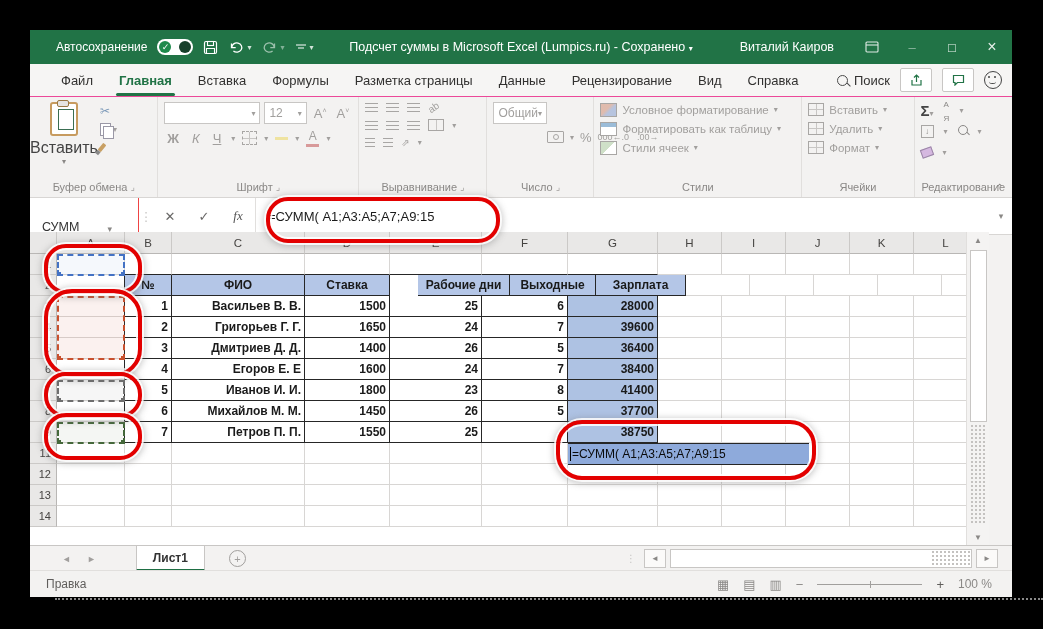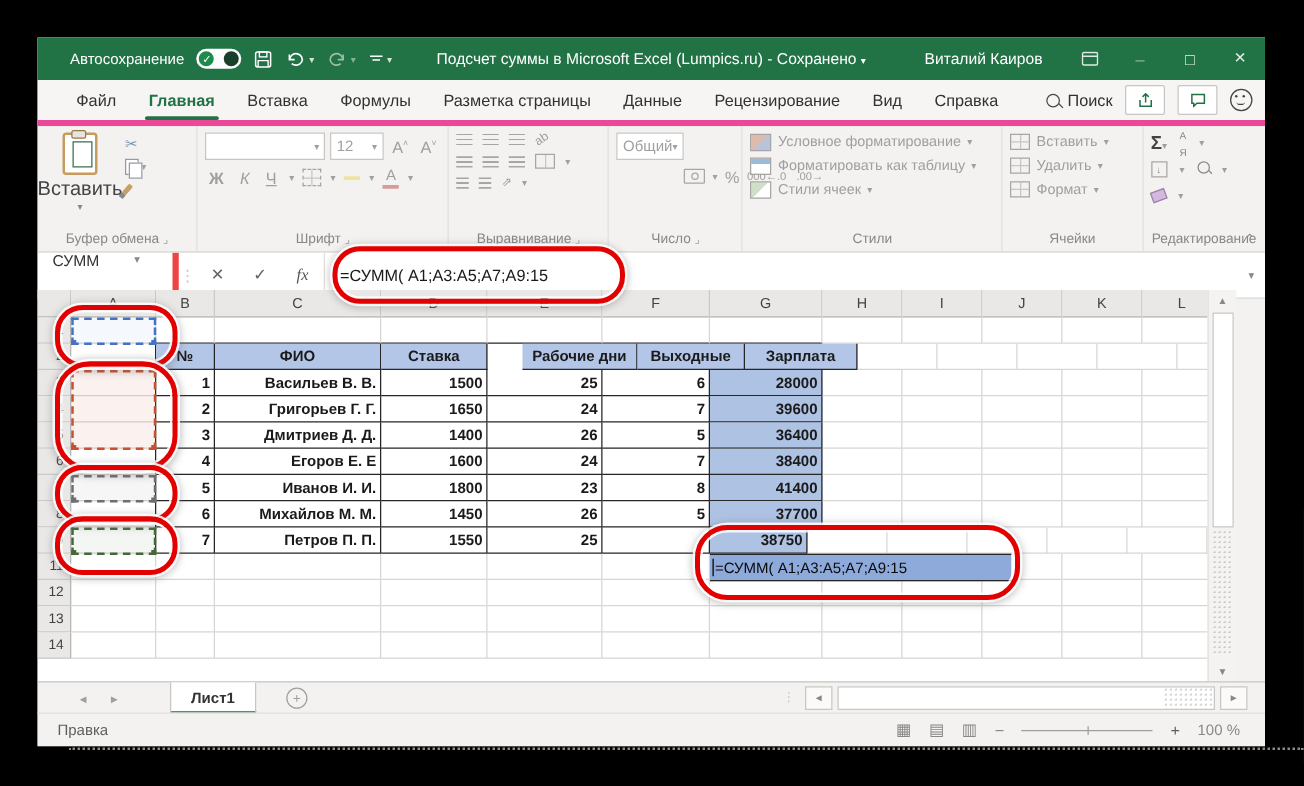--- a/index.html
+++ b/index.html
@@ -16,21 +16,21 @@
   .switch .knob{position:absolute;right:2px;top:2px;width:12px;height:12px;border-radius:50%;background:#17402b;}
   .tb-ic{display:inline-flex;align-items:center;gap:1px;}
   .tb-title{position:absolute;left:0;right:0;text-align:center;pointer-events:none;font-size:12.5px;color:#fff;}
   .tb-right{margin-left:auto;display:flex;align-items:center;gap:0;height:100%;}
   .tb-user{margin-right:18px;font-size:12.5px;}
   .winbtn{width:40px;height:100%;display:flex;align-items:center;justify-content:center;font-size:13px;color:#e6efe9;}
   .dim{opacity:.55;}
   .dd::after{content:"▾";font-size:8px;color:inherit;margin-left:2px;opacity:.8;}
 
   
-  .tabrow{height:32px;background:#f6f5f4;display:flex;align-items:stretch;font-size:13px;color:#323130;border-bottom:5px solid #ec4899;}
+  .tabrow{height:32px;background:#f6f5f4;display:flex;align-items:stretch;font-size:13px;color:#323130;border-bottom:1px solid #ec4899;}
   #rtabs{display:flex;align-items:stretch;margin-left:18px;}
   .rtab{display:flex;align-items:center;padding:0 13px;position:relative;}
   .rtab.act{color:#217346;font-weight:700;}
   .rtab.act::after{content:"";position:absolute;left:10px;right:10px;bottom:0;height:3px;background:#217346;border-radius:2px;}
   .tr-right{margin-left:auto;display:flex;align-items:center;gap:10px;margin-right:10px;}
   .search{display:flex;align-items:center;gap:6px;color:#323130;}
   .lens{width:9px;height:9px;border:1.4px solid #4a4a4a;border-radius:50%;position:relative;display:inline-block;}
   .lens::after{content:"";position:absolute;left:8px;top:8px;width:5px;height:1.4px;background:#4a4a4a;transform:rotate(45deg);}
   .sqbtn{width:30px;height:22px;border:1px solid #c8c6c4;background:#fff;border-radius:2px;display:flex;align-items:center;justify-content:center;}
   .smiley{width:16px;height:16px;border:1.4px solid #444;border-radius:50%;position:relative;}
@@ -77,21 +77,21 @@
   .sigma{font-size:15px;color:#444;font-weight:600;}
   .i-find{width:8px;height:8px;border:1.4px solid #8a8886;border-radius:50%;position:relative;display:inline-block;}
   .i-find::after{content:"";position:absolute;left:7px;top:7px;width:4px;height:1.4px;background:#8a8886;transform:rotate(45deg);}
   .i-eraser{width:10px;height:7px;background:#d5b8e0;border:1px solid #9a86a6;transform:rotate(-20deg);}
   .i-sort{font-size:8px;color:#8a8886;line-height:8px;text-align:center;}
   .i-filldown{width:11px;height:11px;border:1px solid #a8a6a4;font-size:8px;color:#8a8886;display:flex;align-items:center;justify-content:center;}
   .collapse{position:absolute;right:8px;bottom:4px;color:#8a8886;font-size:10px;}
 
   
   .fbar{height:36px;background:#fff;border-bottom:1px solid #d8d6d4;display:flex;align-items:stretch;font-size:12.5px;}
-  .namebox{width:96px;display:flex;align-items:flex-start;padding-left:12px;color:#333;border-right:5px solid #ef4444;}
+  .namebox{width:96px;display:flex;align-items:flex-end;padding-left:12px;color:#333;border-right:1px solid #ef4444;}
   .nb-caret{margin-left:28px;color:#8a8886;font-size:9px;}
   .fb-dots{width:14px;display:flex;align-items:center;justify-content:center;color:#c8c6c4;}
   .fb-btn{width:34px;display:flex;align-items:center;justify-content:center;color:#696867;font-size:13px;}
   .fb-fx{font-family:"Liberation Serif","DejaVu Serif",serif;font-style:italic;color:#555;}
   .fb-field{flex:1;display:flex;align-items:center;padding-left:12px;color:#1a1a1a;border-left:1px solid #e1dfdd;font-size:13px;}
   .fb-chev{width:22px;display:flex;align-items:center;justify-content:center;color:#8a8886;font-size:9px;}
 
   
   .grid{position:absolute;left:0;top:202px;width:958px;height:313px;background:#fff;overflow:hidden;font-size:12px;}
   .grow{display:flex;height:21px;}
@@ -592,21 +592,21 @@
             <div class="gcell fillc"></div>
           </div>
           <div class="grow">
             <div class="gcell rh">9</div>
             <div class="gcell preTb" style="width: 68px;"></div>
             <div class="gcell tb num" style="width: 47px;">7</div>
             <div class="gcell tb num" style="width: 133px;">Петров П. П.</div>
             <div class="gcell tb num" style="width: 85px;">1550</div>
             <div class="gcell tb num" style="width: 92px;">25</div>
             <div class="gcell tb num" style="width: 86px;"></div>
-            <div class="gcell tb num sal" style="width: 78px; text-align: right;">38750</div>
+            <div class="gcell tb num sal" style="width: 90px; text-align: right;">38750</div>
             <div class="gcell" style="width: 64px;"></div>
             <div class="gcell" style="width: 64px;"></div>
             <div class="gcell" style="width: 64px;"></div>
             <div class="gcell" style="width: 64px;"></div>
             <div class="gcell" style="width: 64px;"></div>
             <div class="gcell fillc"></div>
           </div>
           <div class="grow">
             <div class="gcell rh">11</div>
             <div class="gcell" style="width: 68px;"></div>

